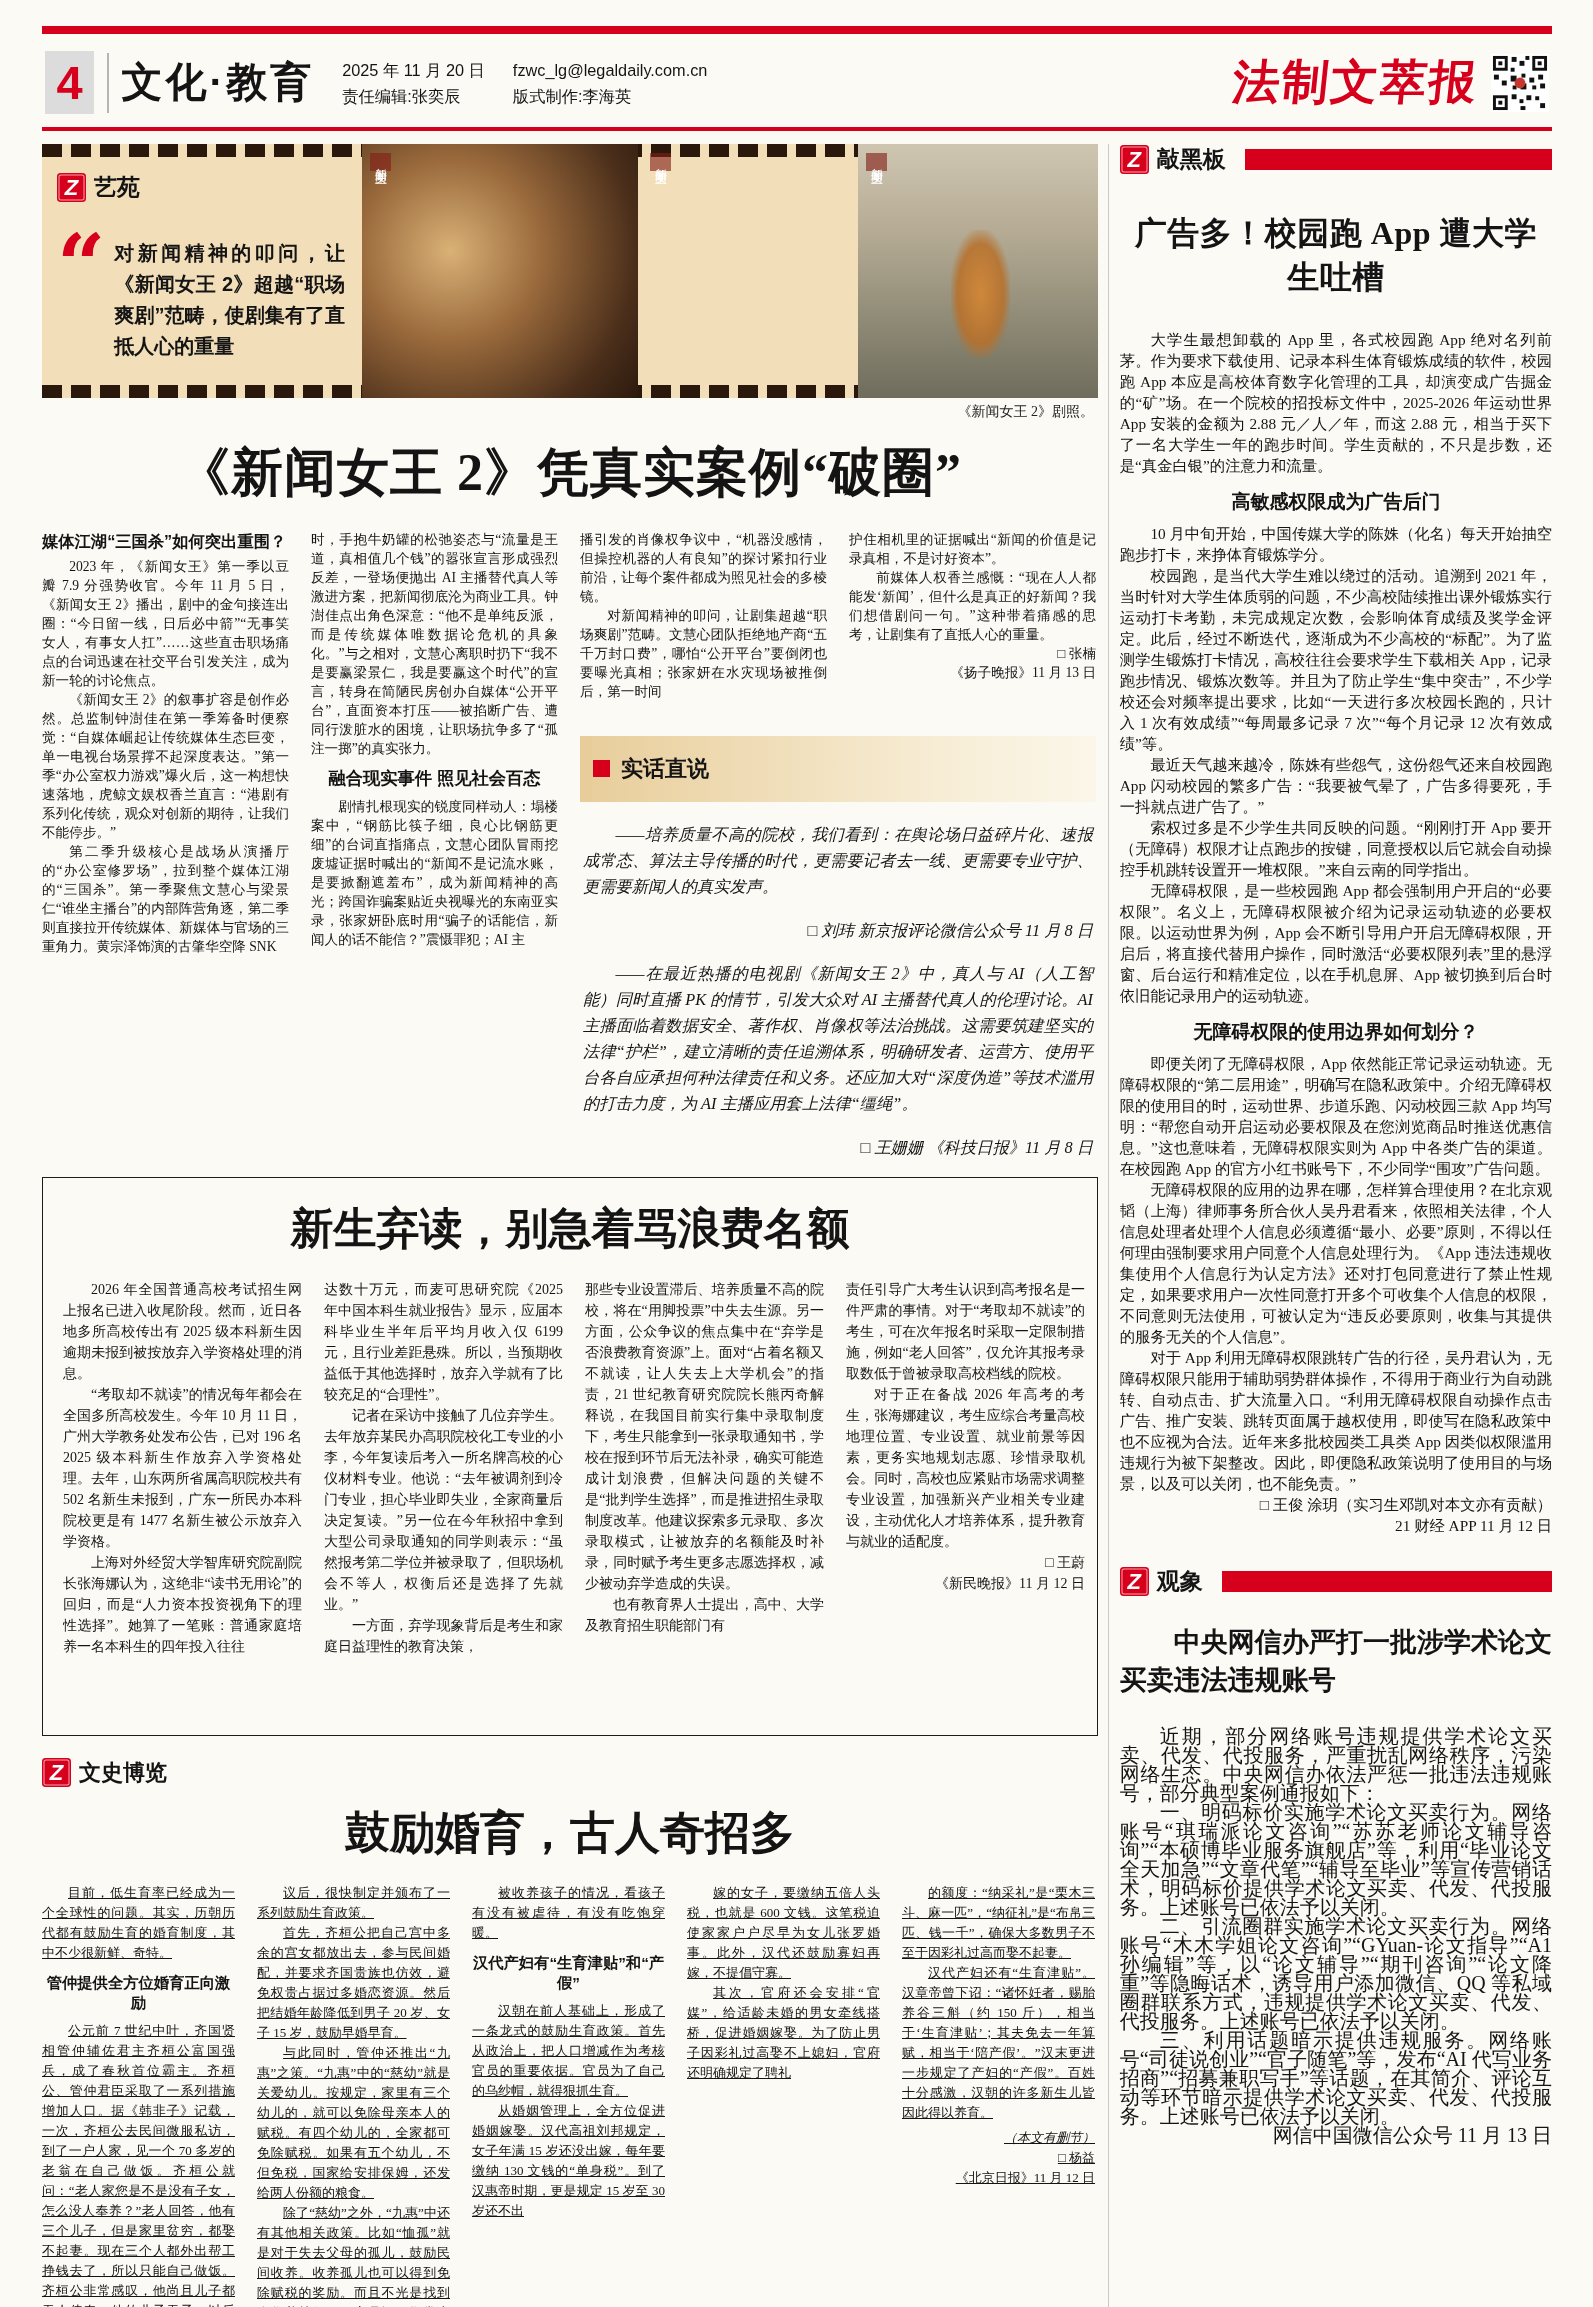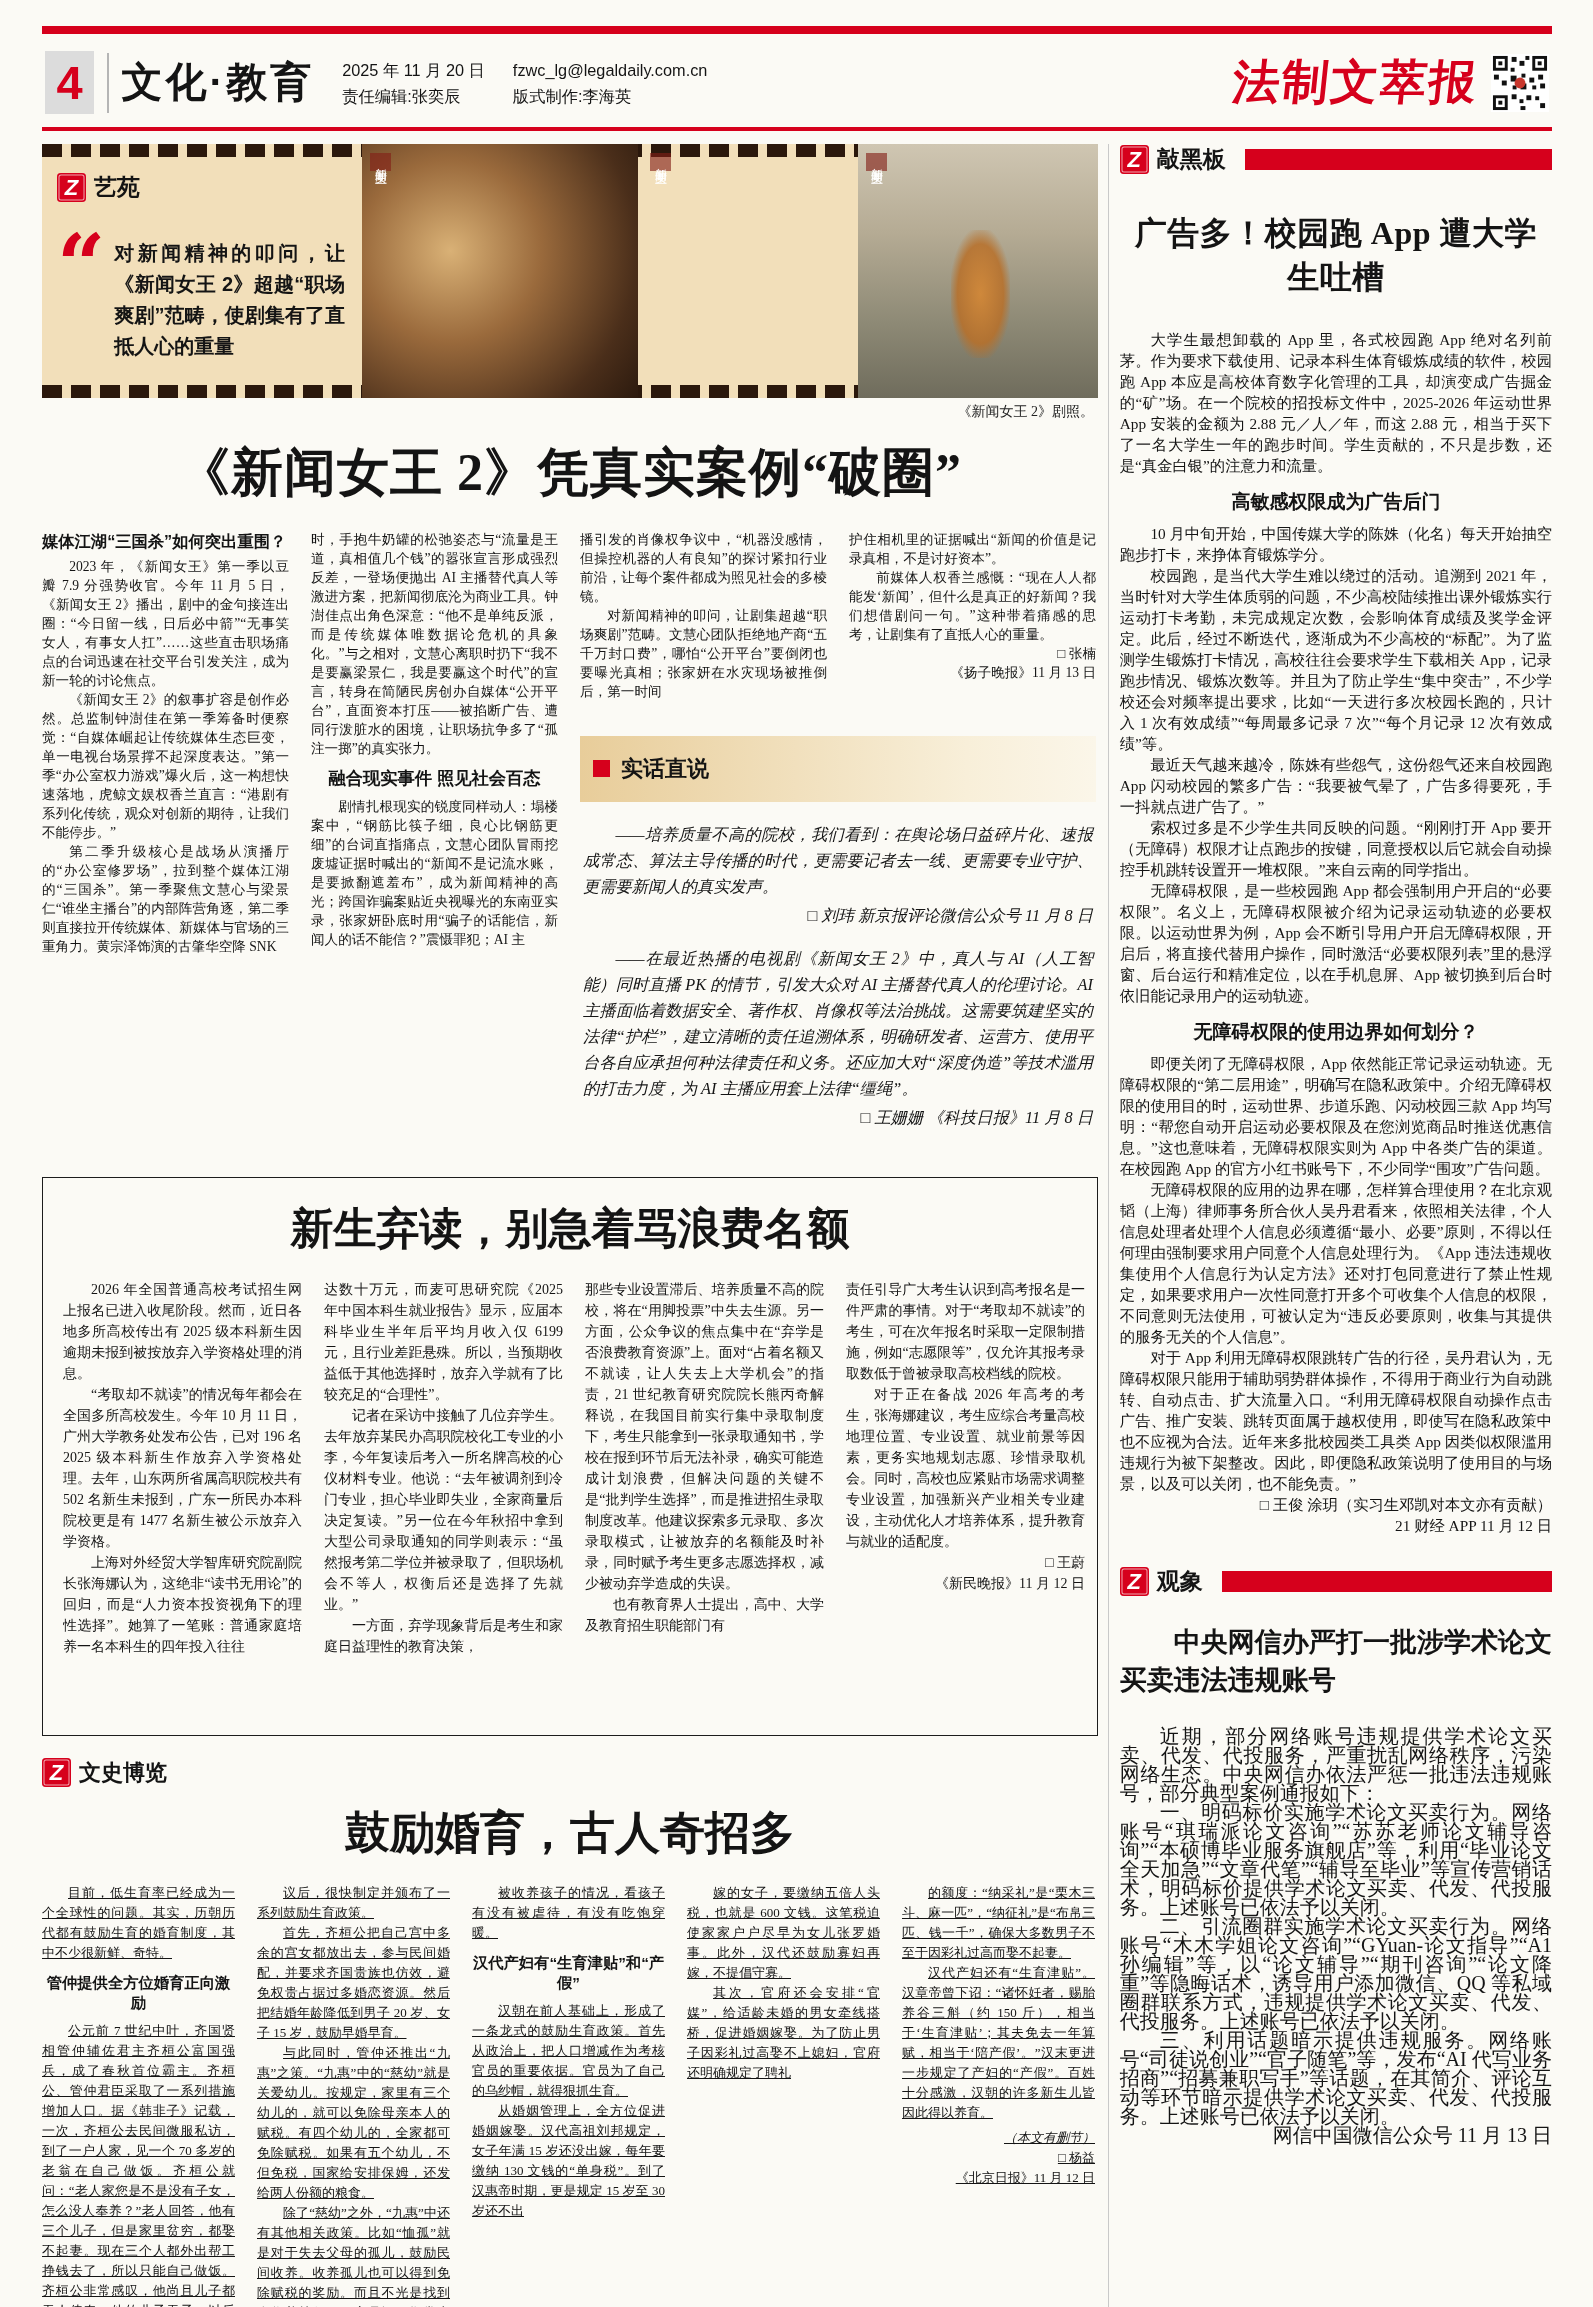--- a/index.html
+++ b/index.html
@@ -51,21 +51,21 @@
   .colpair{width:516px;flex:none;height:627px;overflow:hidden;}
   .colpair .inner{display:flex;gap:22px;height:189px;overflow:hidden;}
   .colpair .inner .acol{height:189px;}
   
   .shihua{margin-top:17px;}
   .shihua-band{height:34px;background:linear-gradient(90deg,#e6c globally,#fff);background:linear-gradient(90deg,#e5c globally 0%,#fff 100%);background:linear-gradient(90deg,#e8cd9a 0%,#f8efd9 75%,#fbf6e9 100%);display:flex;align-items:center;gap:11px;padding:16px 13px;}
   .red-square{width:17px;height:17px;background:#d6001c;flex:none;}
   .shihua-title{font-family:"Liberation Sans",sans-serif;font-weight:900;font-size:22px;}
   .shihua-quotes{padding:20px 3px 0 3px;font-style:italic;font-size:16.3px;line-height:26px;text-align:justify;}
   .shihua-quotes p{margin:0;text-indent:2em;}
-  .shihua-quotes p.byline{margin:3px 0 17px 0;font-style:italic;}
+  .shihua-quotes p.byline{margin:18px 0 17px 0;font-style:italic;}
   
   .boxed{border:1.5px solid #1c1c1c;margin-top:20px;padding:15px 20px 12px 20px;}
   .headline-2{font-size:43px;font-weight:900;text-align:center;margin:7px 0 21px 0;}
   .boxed .acol{width:239px;height:444px;font-size:14px;line-height:21px;}
   
   .wenshi{margin-top:22px;}
   .wenshi .sec-label{font-size:22px;}
   .headline-3{font-size:45px;font-weight:900;text-align:center;margin:15px 0 20px 0;}
   .cols5{display:flex;gap:22px;}
   .wcol{width:193px;flex:none;font-size:13px;line-height:20px;text-align:justify;overflow:hidden;height:466px;}
@@ -229,21 +229,21 @@
           <div class="acol">
             <p class="cont">达数十万元，而麦可思研究院《2025 年中国本科生就业报告》显示，应届本科毕业生半年后平均月收入仅 6199 元，且行业差距悬殊。所以，当预期收益低于其他选择时，放弃入学就有了比较充足的“合理性”。</p>
             <p>记者在采访中接触了几位弃学生。去年放弃某民办高职院校化工专业的小李，今年复读后考入一所名牌高校的心仪材料专业。他说：“去年被调剂到冷门专业，担心毕业即失业，全家商量后决定复读。”另一位在今年秋招中拿到大型公司录取通知的同学则表示：“虽然报考第二学位并被录取了，但职场机会不等人，权衡后还是选择了先就业。”</p>
             <p>一方面，弃学现象背后是考生和家庭日益理性的教育决策，</p>
           </div>
           <div class="acol">
             <p class="cont">那些专业设置滞后、培养质量不高的院校，将在“用脚投票”中失去生源。另一方面，公众争议的焦点集中在“弃学是否浪费教育资源”上。面对“占着名额又不就读，让人失去上大学机会”的指责，21 世纪教育研究院院长熊丙奇解释说，在我国目前实行集中录取制度下，考生只能拿到一张录取通知书，学校在报到环节后无法补录，确实可能造成计划浪费，但解决问题的关键不是“批判学生选择”，而是推进招生录取制度改革。他建议探索多元录取、多次录取模式，让被放弃的名额能及时补录，同时赋予考生更多志愿选择权，减少被动弃学造成的失误。</p>
             <p>也有教育界人士提出，高中、大学及教育招生职能部门有</p>
           </div>
           <div class="acol">
-            <p class="cont">责任引导广大考生认识到高考报名是一件严肃的事情。对于“考取却不就读”的考生，可在次年报名时采取一定限制措施，例如“志愿限等”，仅允许其报考录取数低于曾被录取高校档线的院校。</p>
+            <p class="cont">责任引导广大考生认识到高考报名是一件严肃的事情。对于“考取却不就读”的考生，可在次年报名时采取一定限制措施，例如“老人回答”，仅允许其报考录取数低于曾被录取高校档线的院校。</p>
             <p>对于正在备战 2026 年高考的考生，张海娜建议，考生应综合考量高校地理位置、专业设置、就业前景等因素，更务实地规划志愿、珍惜录取机会。同时，高校也应紧贴市场需求调整专业设置，加强新兴产业相关专业建设，主动优化人才培养体系，提升教育与就业的适配度。</p>
             <p class="byline">□ 王蔚</p>
             <p class="byline">《新民晚报》11 月 12 日</p>
           </div>
         </div>
       </section>
 
       <section class="wenshi">
         <div class="sec-label">
           <div class="zlogo">Z</div>

